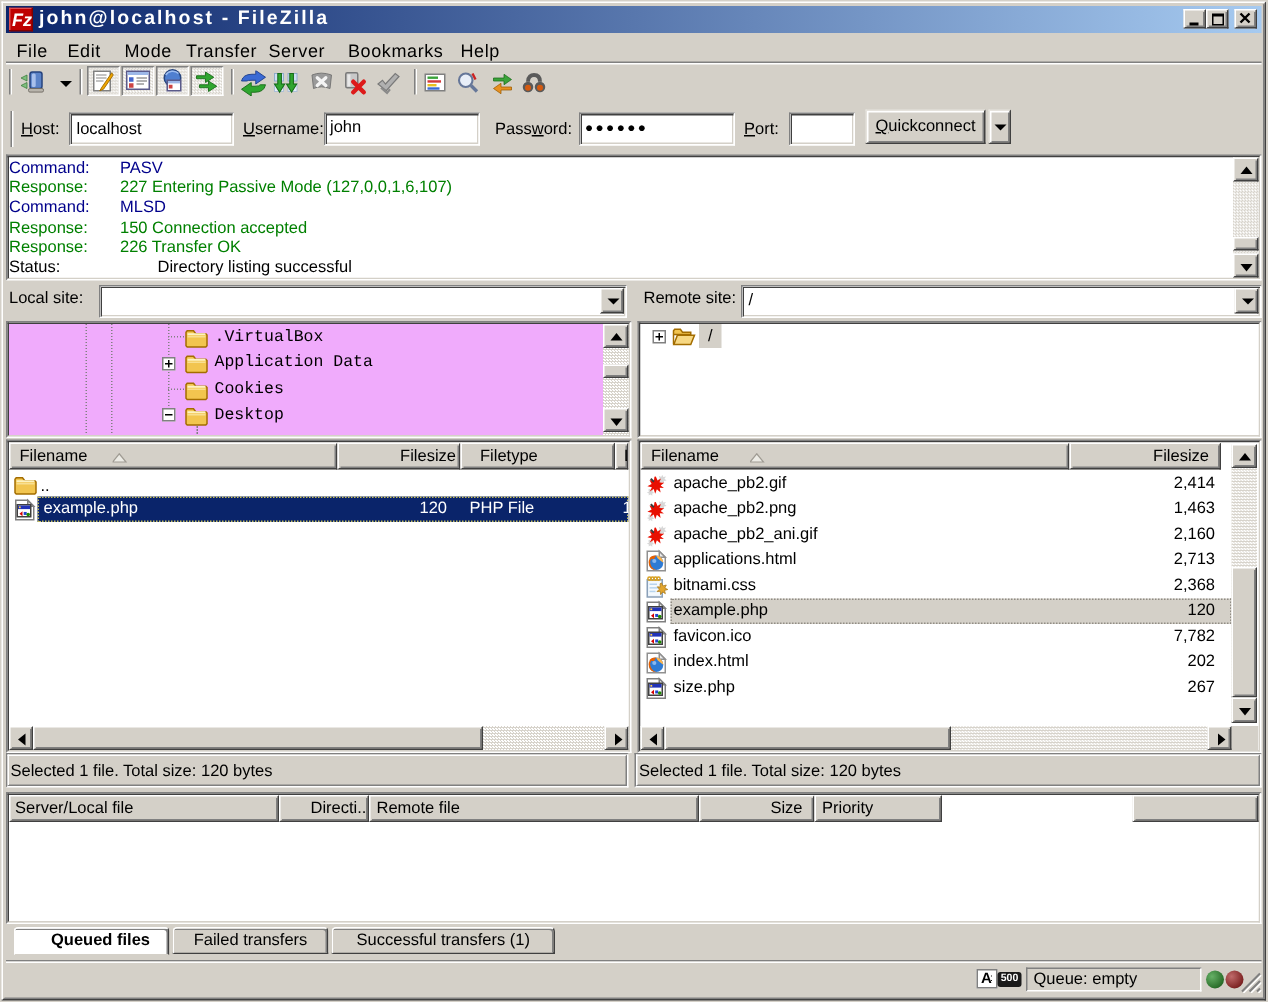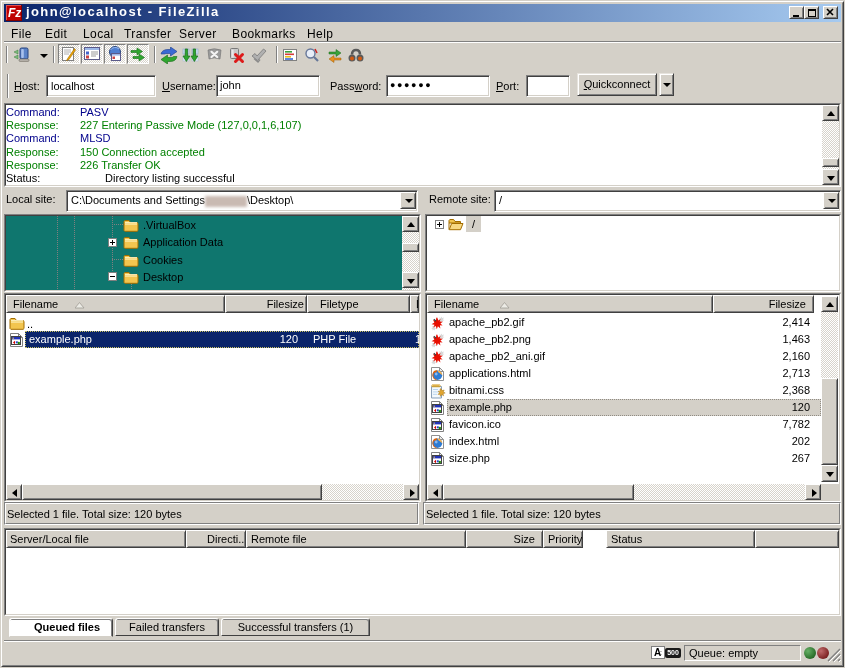--- a/index.html
+++ b/index.html
@@ -109,21 +109,21 @@
 <div class="abs btn3d" style="left:823px;top:6px;width:15px;height:13px;">
 <svg width="13" height="11" style="position:absolute;left:0;top:0">
       <path d="M3 2 L9 8 M9 2 L3 8" stroke="#000" stroke-width="1.6"></path>
     </svg>
 </div>
 
 <div class="abs" style="left:4px;top:22px;width:837px;height:19px;background:#d4d0c8;"></div>
 <div class="abs" style="left:0;top:27px;font-size:12px;letter-spacing:0.4px;">
 <span class="abs" style="left:11px;">File</span>
     <span class="abs" style="left:45px;">Edit</span>
-    <span class="abs" style="left:83px;">Local</span>
+    <span class="abs" style="left:83px;">Mode</span>
     <span class="abs" style="left:124px;">Transfer</span>
     <span class="abs" style="left:179px;">Server</span>
     <span class="abs" style="left:232px;">Bookmarks</span>
     <span class="abs" style="left:307px;">Help</span>
 </div>
 <div class="etch-h" style="left:4px;top:41px;width:837px;"></div>
 
 <div id="toolbar" class="abs" style="left:4px;top:43px;width:837px;height:26px;">
   <div class="etch-v" style="left:2px;top:3px;height:17px;"></div>
   <div class="abs" style="left:10px;top:4px;">
@@ -278,38 +278,37 @@
     </div>
 <div class="abs" style="left:0;top:53px;width:17px;height:9px;background:#d4d0c8;border:1px solid;border-color:#fff #404040 #404040 #fff;box-shadow:inset 1px 1px 0 #d4d0c8, inset -1px -1px 0 #808080;"></div>
 <div class="sb-btn" style="left:0;top:64px;width:17px;height:16px;">
       <div class="arr" style="left:4px;top:6px;border-left:4px solid transparent;border-right:4px solid transparent;border-top:5px solid #000;"></div>
     </div>
 </div>
 
 <div id="siterow" class="abs" style="left:4px;top:188px;width:837px;height:26px;">
   <div class="abs" style="left:2px;top:5px;">Local site:</div>
   <div class="abs field" style="left:62px;top:2px;width:352px;height:22px;">
-    <div class="abs" style="left:4px;top:3px;white-space:pre;">C:\Documents and Settings<span style="display:inline-block;width:42px;height:11px;background:#c9bab2;filter:blur(1.5px);vertical-align:middle;"></span>\Desktop\</div>
     <div class="abs btn3d" style="right:1px;top:1px;width:16px;height:17px;">
         <div class="arr" style="left:4px;top:6px;border-left:4px solid transparent;border-right:4px solid transparent;border-top:4px solid #000;"></div>
       </div>
   </div>
   <div class="abs" style="left:425px;top:5px;">Remote site:</div>
   <div class="abs field" style="left:490px;top:2px;width:347px;height:22px;">
     <div class="abs" style="left:4px;top:3px;">/</div>
     <div class="abs btn3d" style="right:1px;top:1px;width:16px;height:17px;">
         <div class="arr" style="left:4px;top:6px;border-left:4px solid transparent;border-right:4px solid transparent;border-top:4px solid #000;"></div>
       </div>
   </div>
 </div>
 
 <div class="abs sunk2" style="left:4px;top:214px;width:417px;height:78px;">
     <div class="in2"></div>
   </div>
-<div id="ltree" class="abs" style="left:6px;top:216px;width:396px;height:74px;background:#0f766e;overflow:hidden;">
+<div id="ltree" class="abs" style="left:6px;top:216px;width:396px;height:74px;background:#f0abfc;overflow:hidden;font-family:Liberation Mono, monospace;">
   <div class="abs vdot" style="left:51px;top:0;height:74px;"></div>
   <div class="abs vdot" style="left:68px;top:0;height:74px;"></div>
   <div class="abs vdot" style="left:106px;top:0;height:62px;"></div>
   <div class="abs vdot" style="left:125px;top:64px;height:10px;"></div>
   <div class="abs hdot" style="left:106px;top:8px;width:12px;"></div>
   <div class="abs hdot" style="left:106px;top:43px;width:12px;"></div>
   <div class="abs" style="left:117px;top:1px;">
       <svg width="16" height="16">
         <use href="#fldr"></use>
       </svg>
@@ -530,22 +529,21 @@
   </div>
 
 <div class="abs sunk2" style="left:4px;top:528px;width:837px;height:88px;">
     <div class="in2"></div>
   </div>
 <div id="queue" class="abs" style="left:6px;top:530px;width:833px;height:84px;background:#fff;">
   <div class="hdrcell" style="left:0;width:180px;padding-left:3px;">Server/Local file</div>
   <div class="hdrcell" style="left:180px;width:60px;padding-left:20px;">Directi...</div>
   <div class="hdrcell" style="left:240px;width:220px;padding-left:4px;">Remote file</div>
   <div class="hdrcell" style="left:460px;width:77px;text-align:right;padding-right:7px;padding-left:0;">Size</div>
-  <div class="hdrcell" style="left:537px;width:40px;padding-left:4px;">Priority</div>
-  <div class="hdrcell" style="left:600px;width:149px;padding-left:4px;">Status</div>
+  <div class="hdrcell" style="left:537px;width:85px;padding-left:4px;">Priority</div>
   <div class="hdrcell" style="left:749px;width:84px;"></div>
 </div>
 
 <div id="tabs" class="abs" style="left:4px;top:617px;width:837px;height:20px;">
   <div class="abs" style="left:5px;top:1px;width:104px;height:19px;background:#fff;border:1px solid;border-color:#fff #404040 #d4d0c8 #fff;border-radius:3px 3px 0 0;box-shadow:inset -1px 1px 0 #808080;font-weight:bold;text-align:center;line-height:17px;padding-left:12px;">Queued files</div>
   <div class="abs" style="left:111px;top:1px;width:104px;height:18px;background:#d4d0c8;border:1px solid;border-color:#fff #404040 #404040 #fff;border-radius:3px 3px 0 0;box-shadow:inset -1px 1px 0 #808080;text-align:center;line-height:16px;">Failed transfers</div>
   <div class="abs" style="left:217px;top:1px;width:149px;height:18px;background:#d4d0c8;border:1px solid;border-color:#fff #404040 #404040 #fff;border-radius:3px 3px 0 0;box-shadow:inset -1px 1px 0 #808080;text-align:center;line-height:16px;">Successful transfers (1)</div>
 </div>
 
 <div id="statusbar" class="abs" style="left:4px;top:640px;width:837px;height:23px;">

